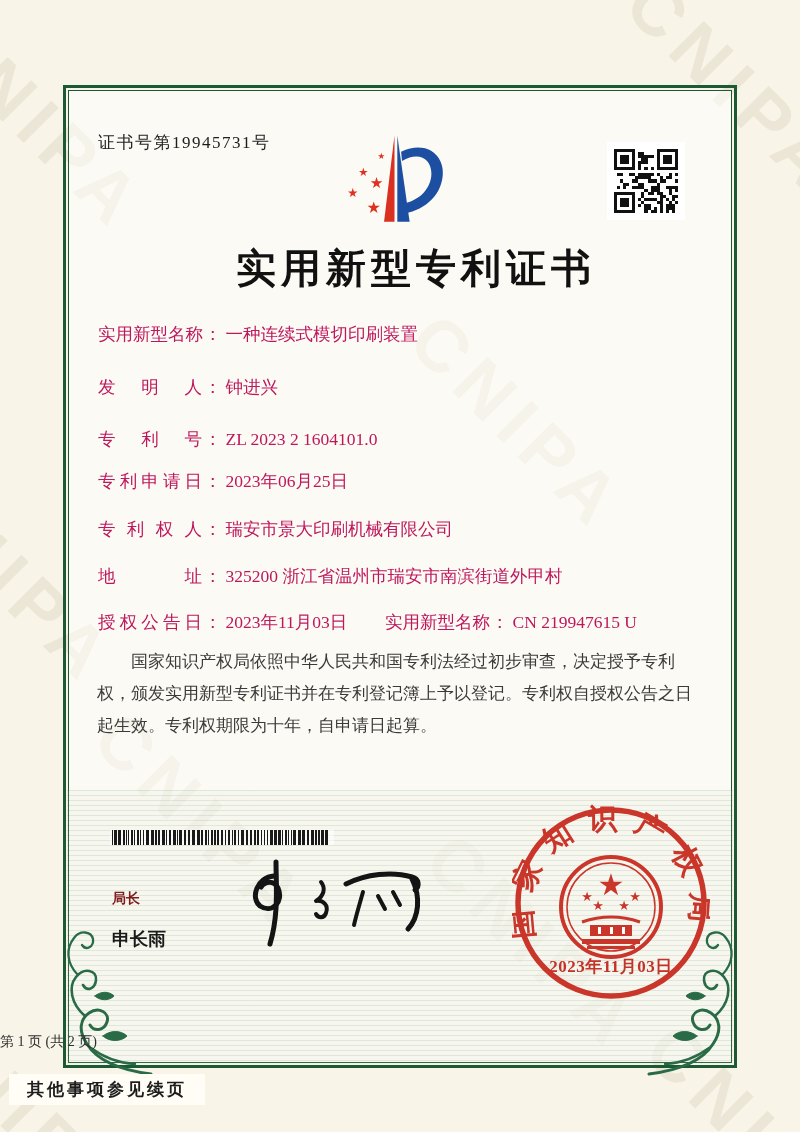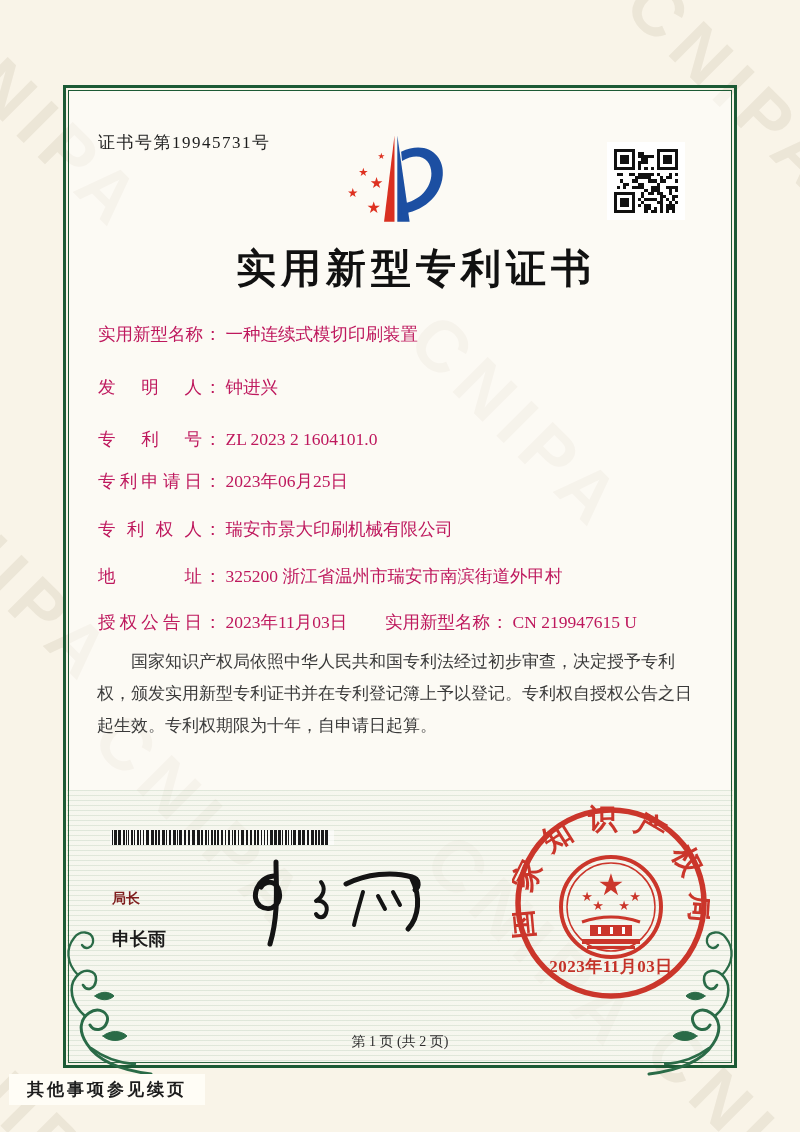--- a/index.html
+++ b/index.html
@@ -65,21 +65,21 @@
       font-family:"Liberation Sans","DejaVu Sans",sans-serif;color:#1b1b1b;z-index:6;}
   .signature-svg{position:absolute;left:226px;top:854px;width:212px;height:96px;z-index:6;}
 
   .seal{position:absolute;left:512px;top:804px;width:198px;height:198px;z-index:7;opacity:0.93;}
   .seal svg{width:198px;height:198px;display:block;}
   .ring-text{font-size:29px;font-weight:700;letter-spacing:15px;
       font-family:"Liberation Serif","DejaVu Serif",serif;}
   .seal-date{position:absolute;left:0;top:151px;width:198px;text-align:center;
       font-size:17px;font-weight:700;color:#c1251b;letter-spacing:0.5px;}
 
-  .page-info{position:absolute;left:0;top:1033px;width:800px;text-align:center;
+  .page-info{position:absolute;left:0;top:1033px;width:800px;text-align:left;
       font-size:14px;color:#2e2e2e;z-index:8;}
   .cont-note-wrap{position:absolute;left:0;top:1074px;width:800px;text-align:left;z-index:8;padding-left:9px;}
   .cont-note{display:inline-block;background:#fffdf6;padding:4px 18px;font-size:17px;
       font-weight:600;color:#1d1d1d;letter-spacing:3px;}
 </style>
 </head>
 <body>
 
 <div>
 

